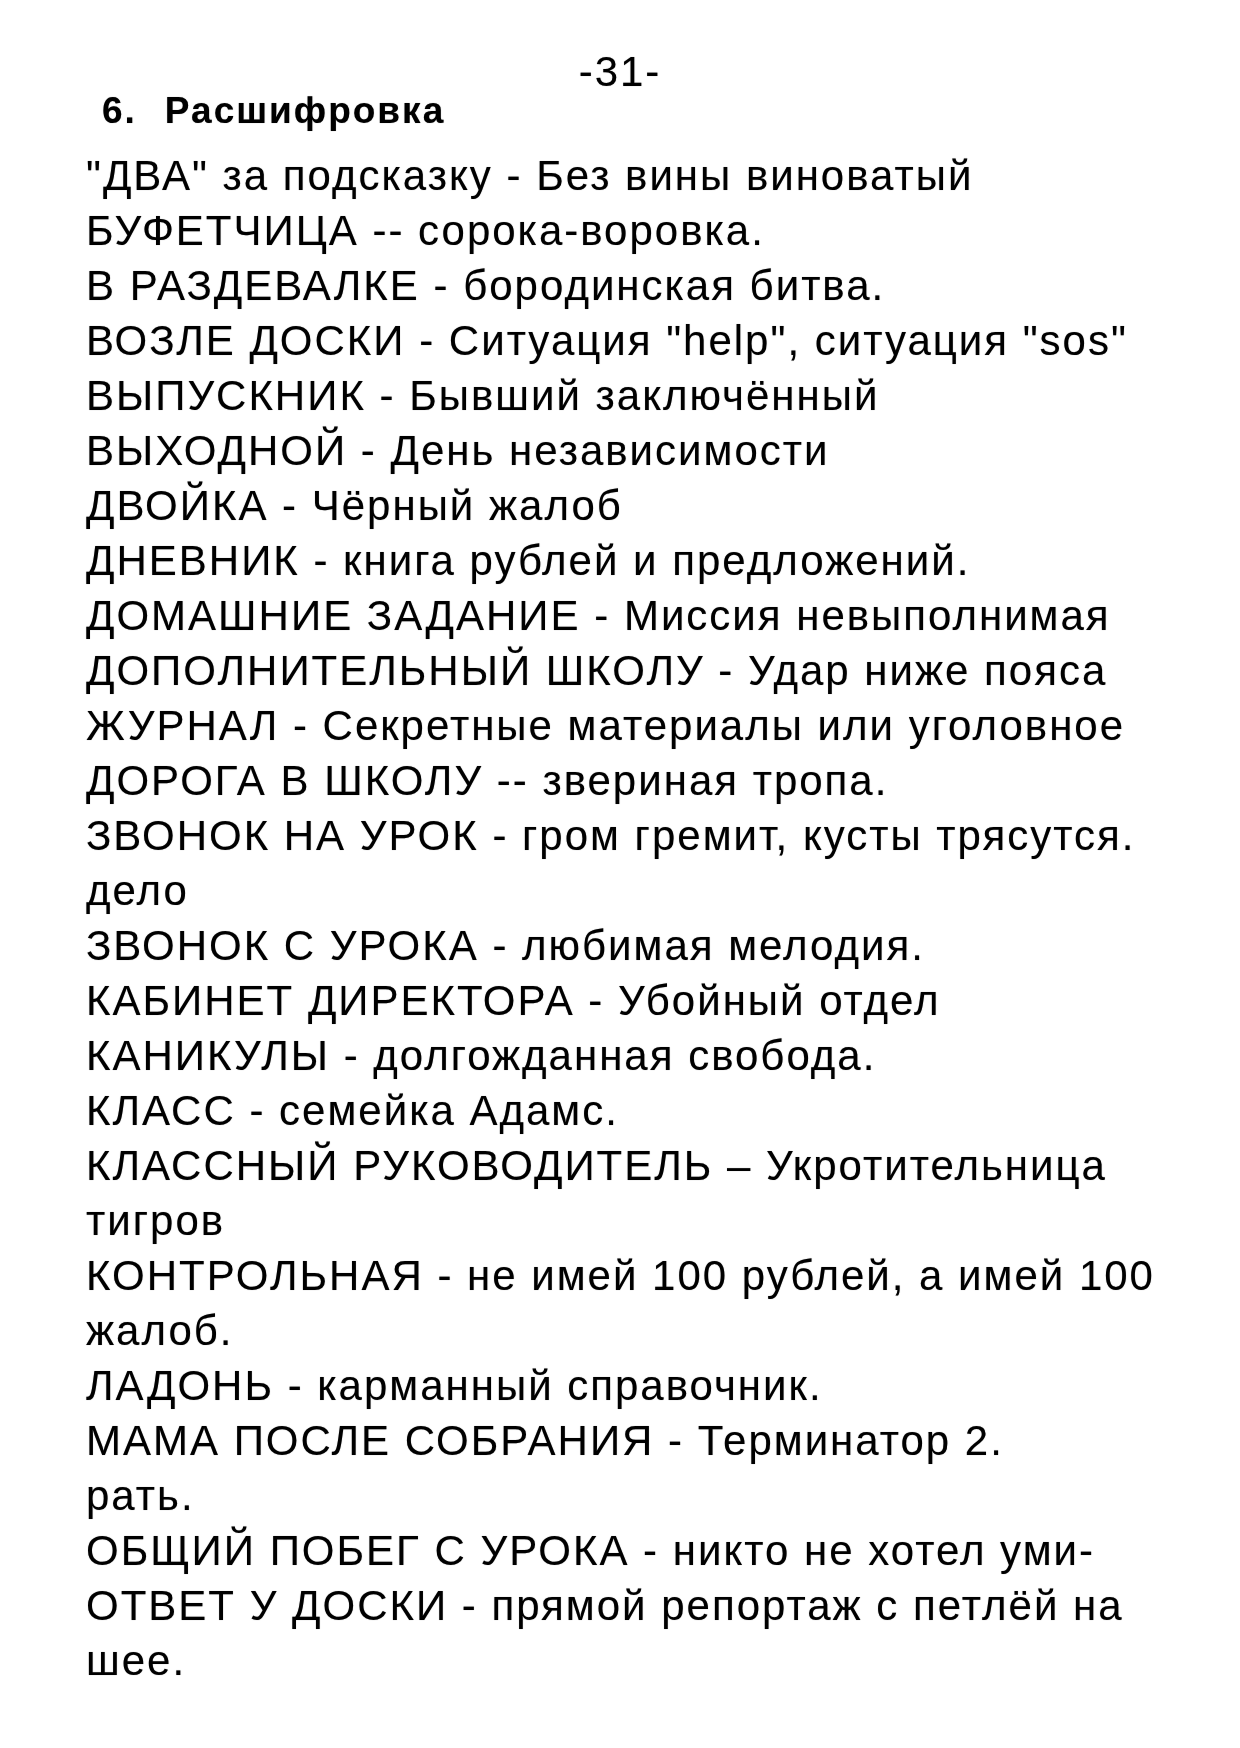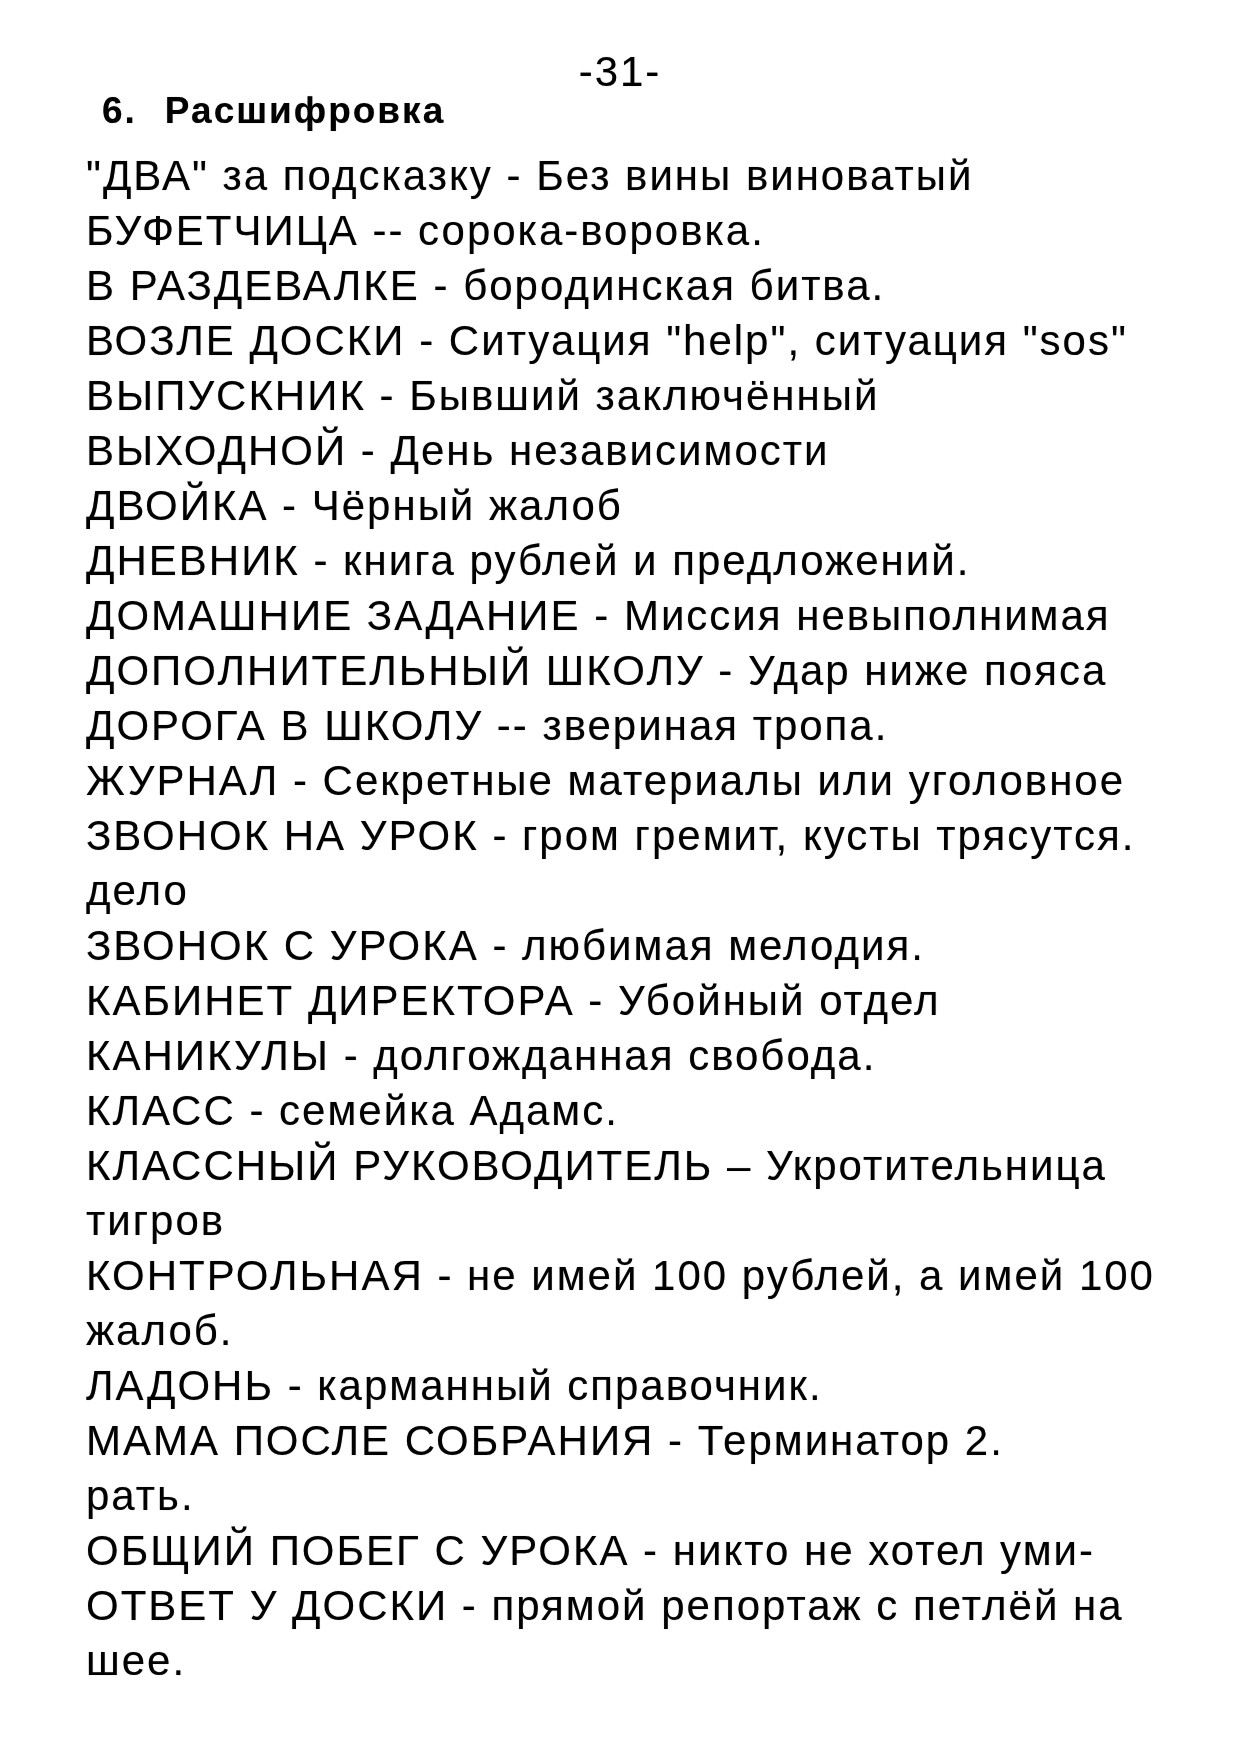--- a/index.html
+++ b/index.html
@@ -67,22 +67,22 @@
     <div class="line">"ДВА" за подсказку - Без вины виноватый</div>
     <div class="line">БУФЕТЧИЦА -- сорока-воровка.</div>
     <div class="line">В РАЗДЕВАЛКЕ - бородинская битва.</div>
     <div class="line">ВОЗЛЕ ДОСКИ - Ситуация "help", ситуация "sos"</div>
     <div class="line">ВЫПУСКНИК - Бывший заключённый</div>
     <div class="line">ВЫХОДНОЙ - День независимости</div>
     <div class="line">ДВОЙКА - Чёрный жалоб</div>
     <div class="line">ДНЕВНИК - книга рублей и предложений.</div>
     <div class="line">ДОМАШНИЕ ЗАДАНИЕ - Миссия невыполнимая</div>
     <div class="line">ДОПОЛНИТЕЛЬНЫЙ ШКОЛУ - Удар ниже пояса</div>
+    <div class="line">ЖУРНАЛ - Секретные материалы или уголовное</div>
     <div class="line">ДОРОГА В ШКОЛУ -- звериная тропа.</div>
-    <div class="line">ЖУРНАЛ - Секретные материалы или уголовное</div>
     <div class="line">ЗВОНОК НА УРОК - гром гремит, кусты трясутся.</div>
     <div class="line">дело</div>
     <div class="line">ЗВОНОК С УРОКА - любимая мелодия.</div>
     <div class="line">КАБИНЕТ ДИРЕКТОРА - Убойный отдел</div>
     <div class="line">КАНИКУЛЫ - долгожданная свобода.</div>
     <div class="line">КЛАСС - семейка Адамс.</div>
     <div class="line">КЛАССНЫЙ РУКОВОДИТЕЛЬ – Укротительница</div>
     <div class="line">тигров</div>
     <div class="line">КОНТРОЛЬНАЯ - не имей 100 рублей, а имей 100</div>
     <div class="line">жалоб.</div>

